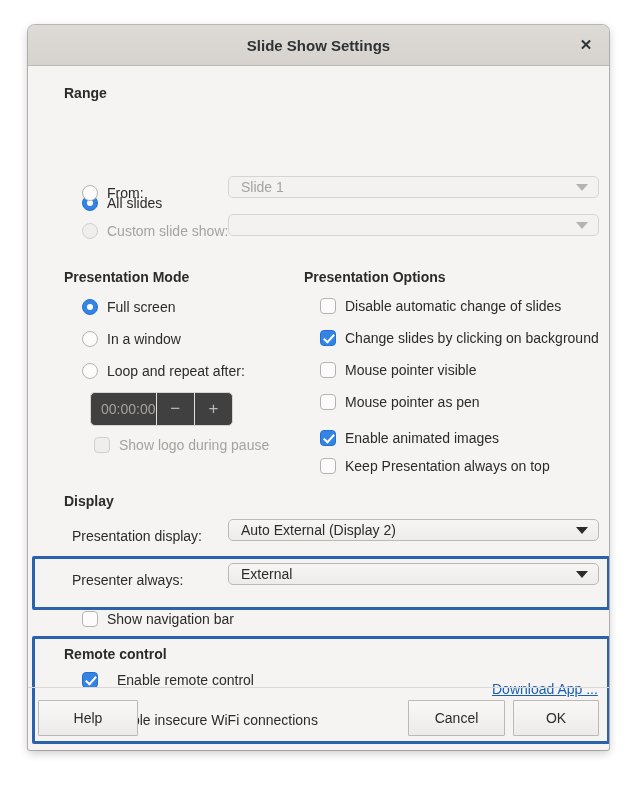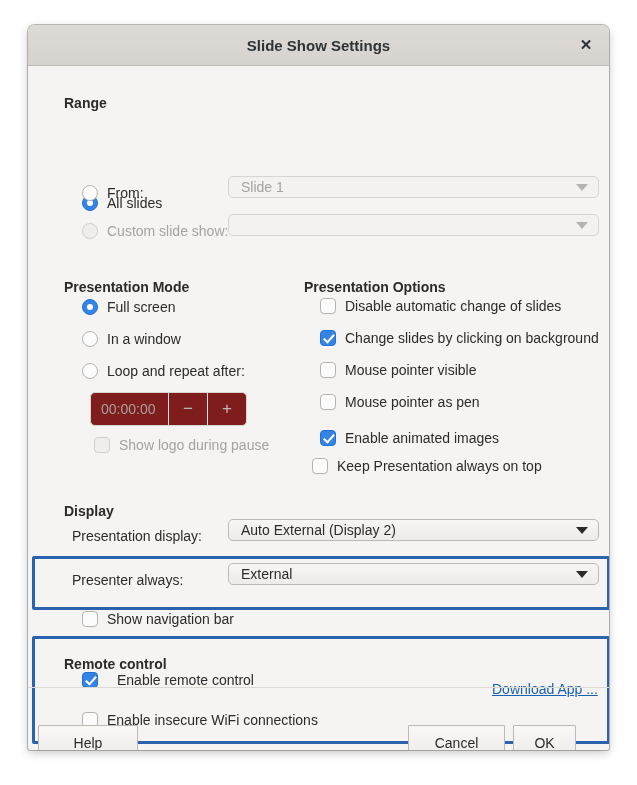--- a/index.html
+++ b/index.html
@@ -63,21 +63,20 @@
   .content {
     flex: 1 1 auto;
     position: relative;
     padding: 0;
   }
 
   .section-title {
     font-size: 14px;
     font-weight: bold;
     color: #2b2b2b;
-    margin-top: 10px;
   }
   .lbl {
     font-size: 14px;
     color: #2b2b2b;
     white-space: nowrap;
   }
   .lbl.disabled { color: #a6a29e; }
 
   
   .radio {
@@ -167,22 +166,22 @@
     border-right: 6px solid transparent;
     border-top: 7px solid #2b2b2b;
     flex: 0 0 auto;
   }
   .combo.disabled .arrow { border-top-color: #b6b2ae; }
 
   
   .spin {
     box-sizing: border-box;
     height: 34px;
-    width: 157px;
-    background: #7f1d1d;
+    width: 143px;
+    background: #404040;
     border: 1px solid #d8d4d0;
     border-radius: 5px;
     display: flex;
     align-items: stretch;
     overflow: hidden;
   }
   .spin .sval {
     flex: 1 1 auto;
     display: flex; align-items: center;
     padding-left: 10px;
@@ -204,21 +203,20 @@
     height: 36px;
     background: linear-gradient(#f9f8f7, #edebe9);
     border: 1px solid #bdb8b3;
     border-radius: 1px;
     display: flex;
     align-items: center;
     justify-content: center;
     font-size: 14px;
     color: #2b2b2b;
     cursor: pointer;
-    margin-top: 25px;
   }
 
   .link {
     font-size: 14px;
     color: #1a5fb4;
     text-decoration: underline;
     cursor: pointer;
     white-space: nowrap;
   }
 
@@ -322,21 +320,21 @@
     <div class="row" style="position:absolute; left:292px; top:328px;">
       <span class="check"></span>
       <span class="lbl">Mouse pointer as pen</span>
     </div>
 
     <div class="row" style="position:absolute; left:292px; top:364px;">
       <span class="check checked"></span>
       <span class="lbl">Enable animated images</span>
     </div>
 
-    <div class="row" style="position:absolute; left:284px; top:392px;">
+    <div class="row" style="position:absolute; left:292px; top:392px;">
       <span class="check"></span>
       <span class="lbl">Keep Presentation always on top</span>
     </div>
 
     <div style="position:absolute; left:36px; top:427px;" class="section-title">Display</div>
 
     <div class="lbl" style="position:absolute; left:44px; top:462px;">Presentation display:</div>
 
     <div class="combo" style="position:absolute; left:200px; top:453px; width:371px;">
       <span class="val">Auto External (Display 2)</span>
@@ -371,16 +369,16 @@
       <span class="lbl">Enable insecure WiFi connections</span>
     </div>
 
     <div class="hl-box" style="left:4px; top:570px; width:572px; height:102px;"></div>
 
   </div>
 
   <div class="footer">
     <div class="btn" style="position:absolute; left:10px; top:12px; width:100px;">Help</div>
     <div class="btn" style="position:absolute; left:380px; top:12px; width:97px;">Cancel</div>
-    <div class="btn" style="position:absolute; left:485px; top:12px; width:63px;">OK</div>
+    <div class="btn" style="position:absolute; left:485px; top:12px; width:86px;">OK</div>
   </div>
 
 </div>
 
 </body></html>

